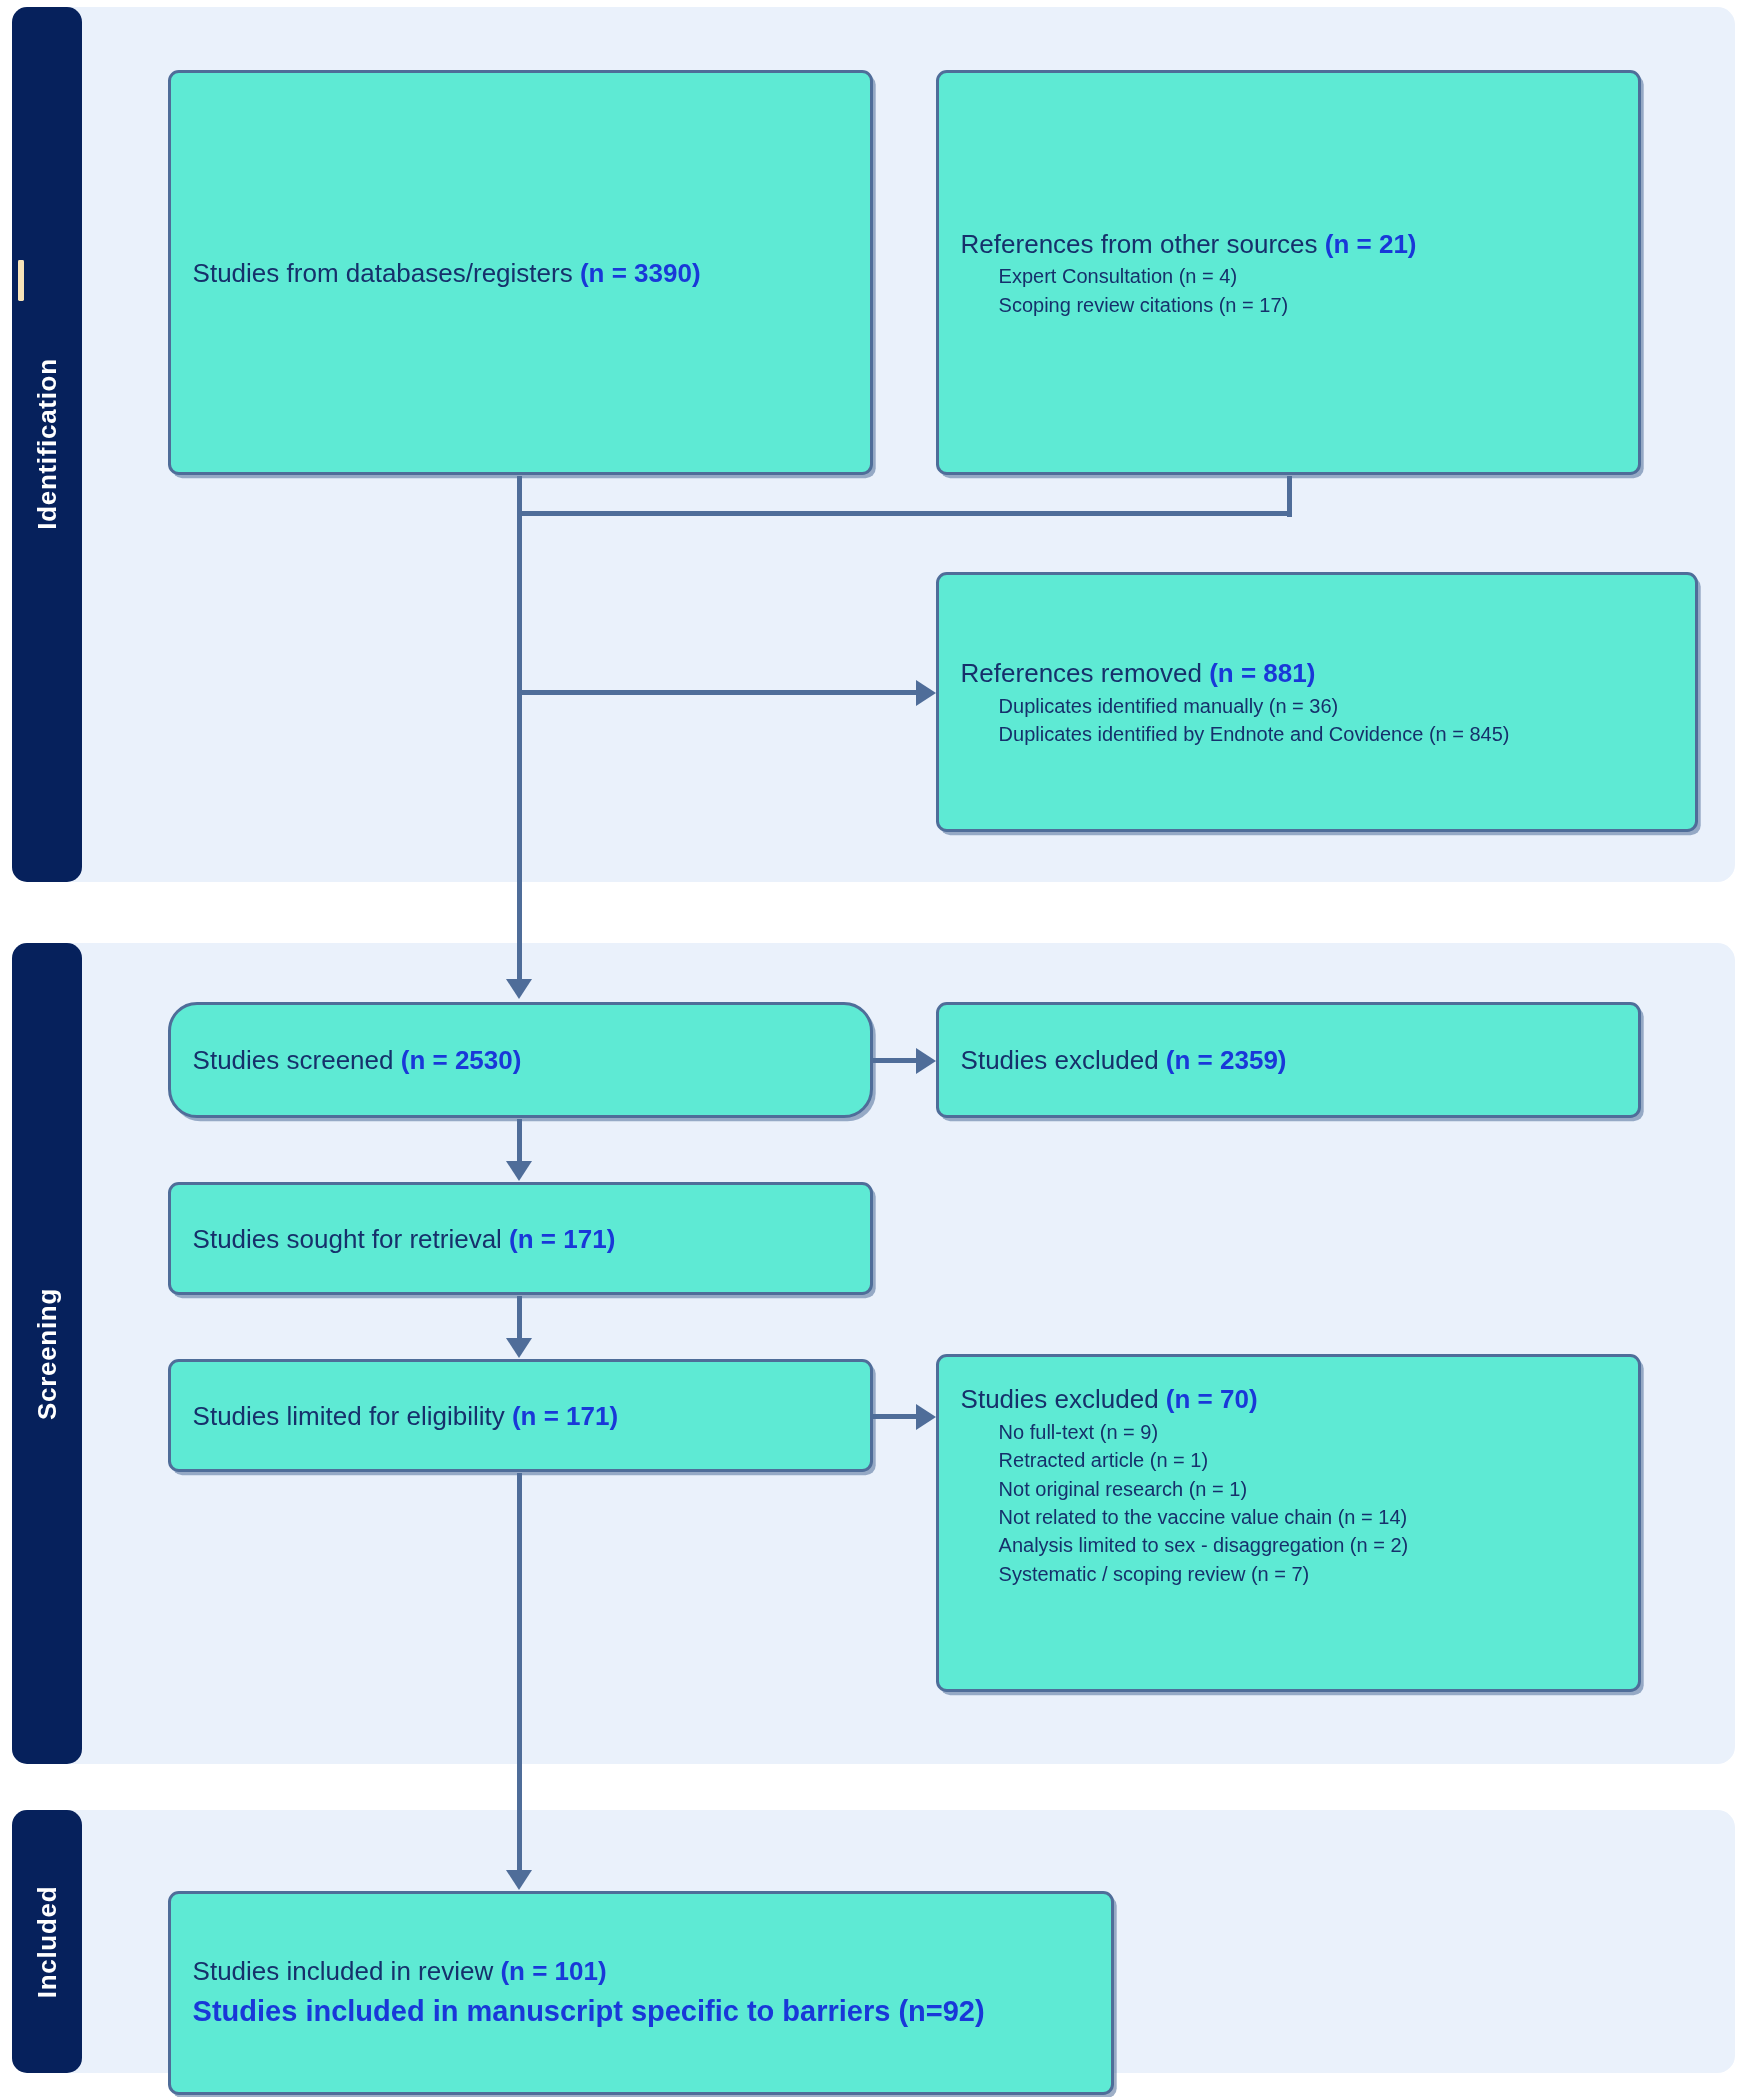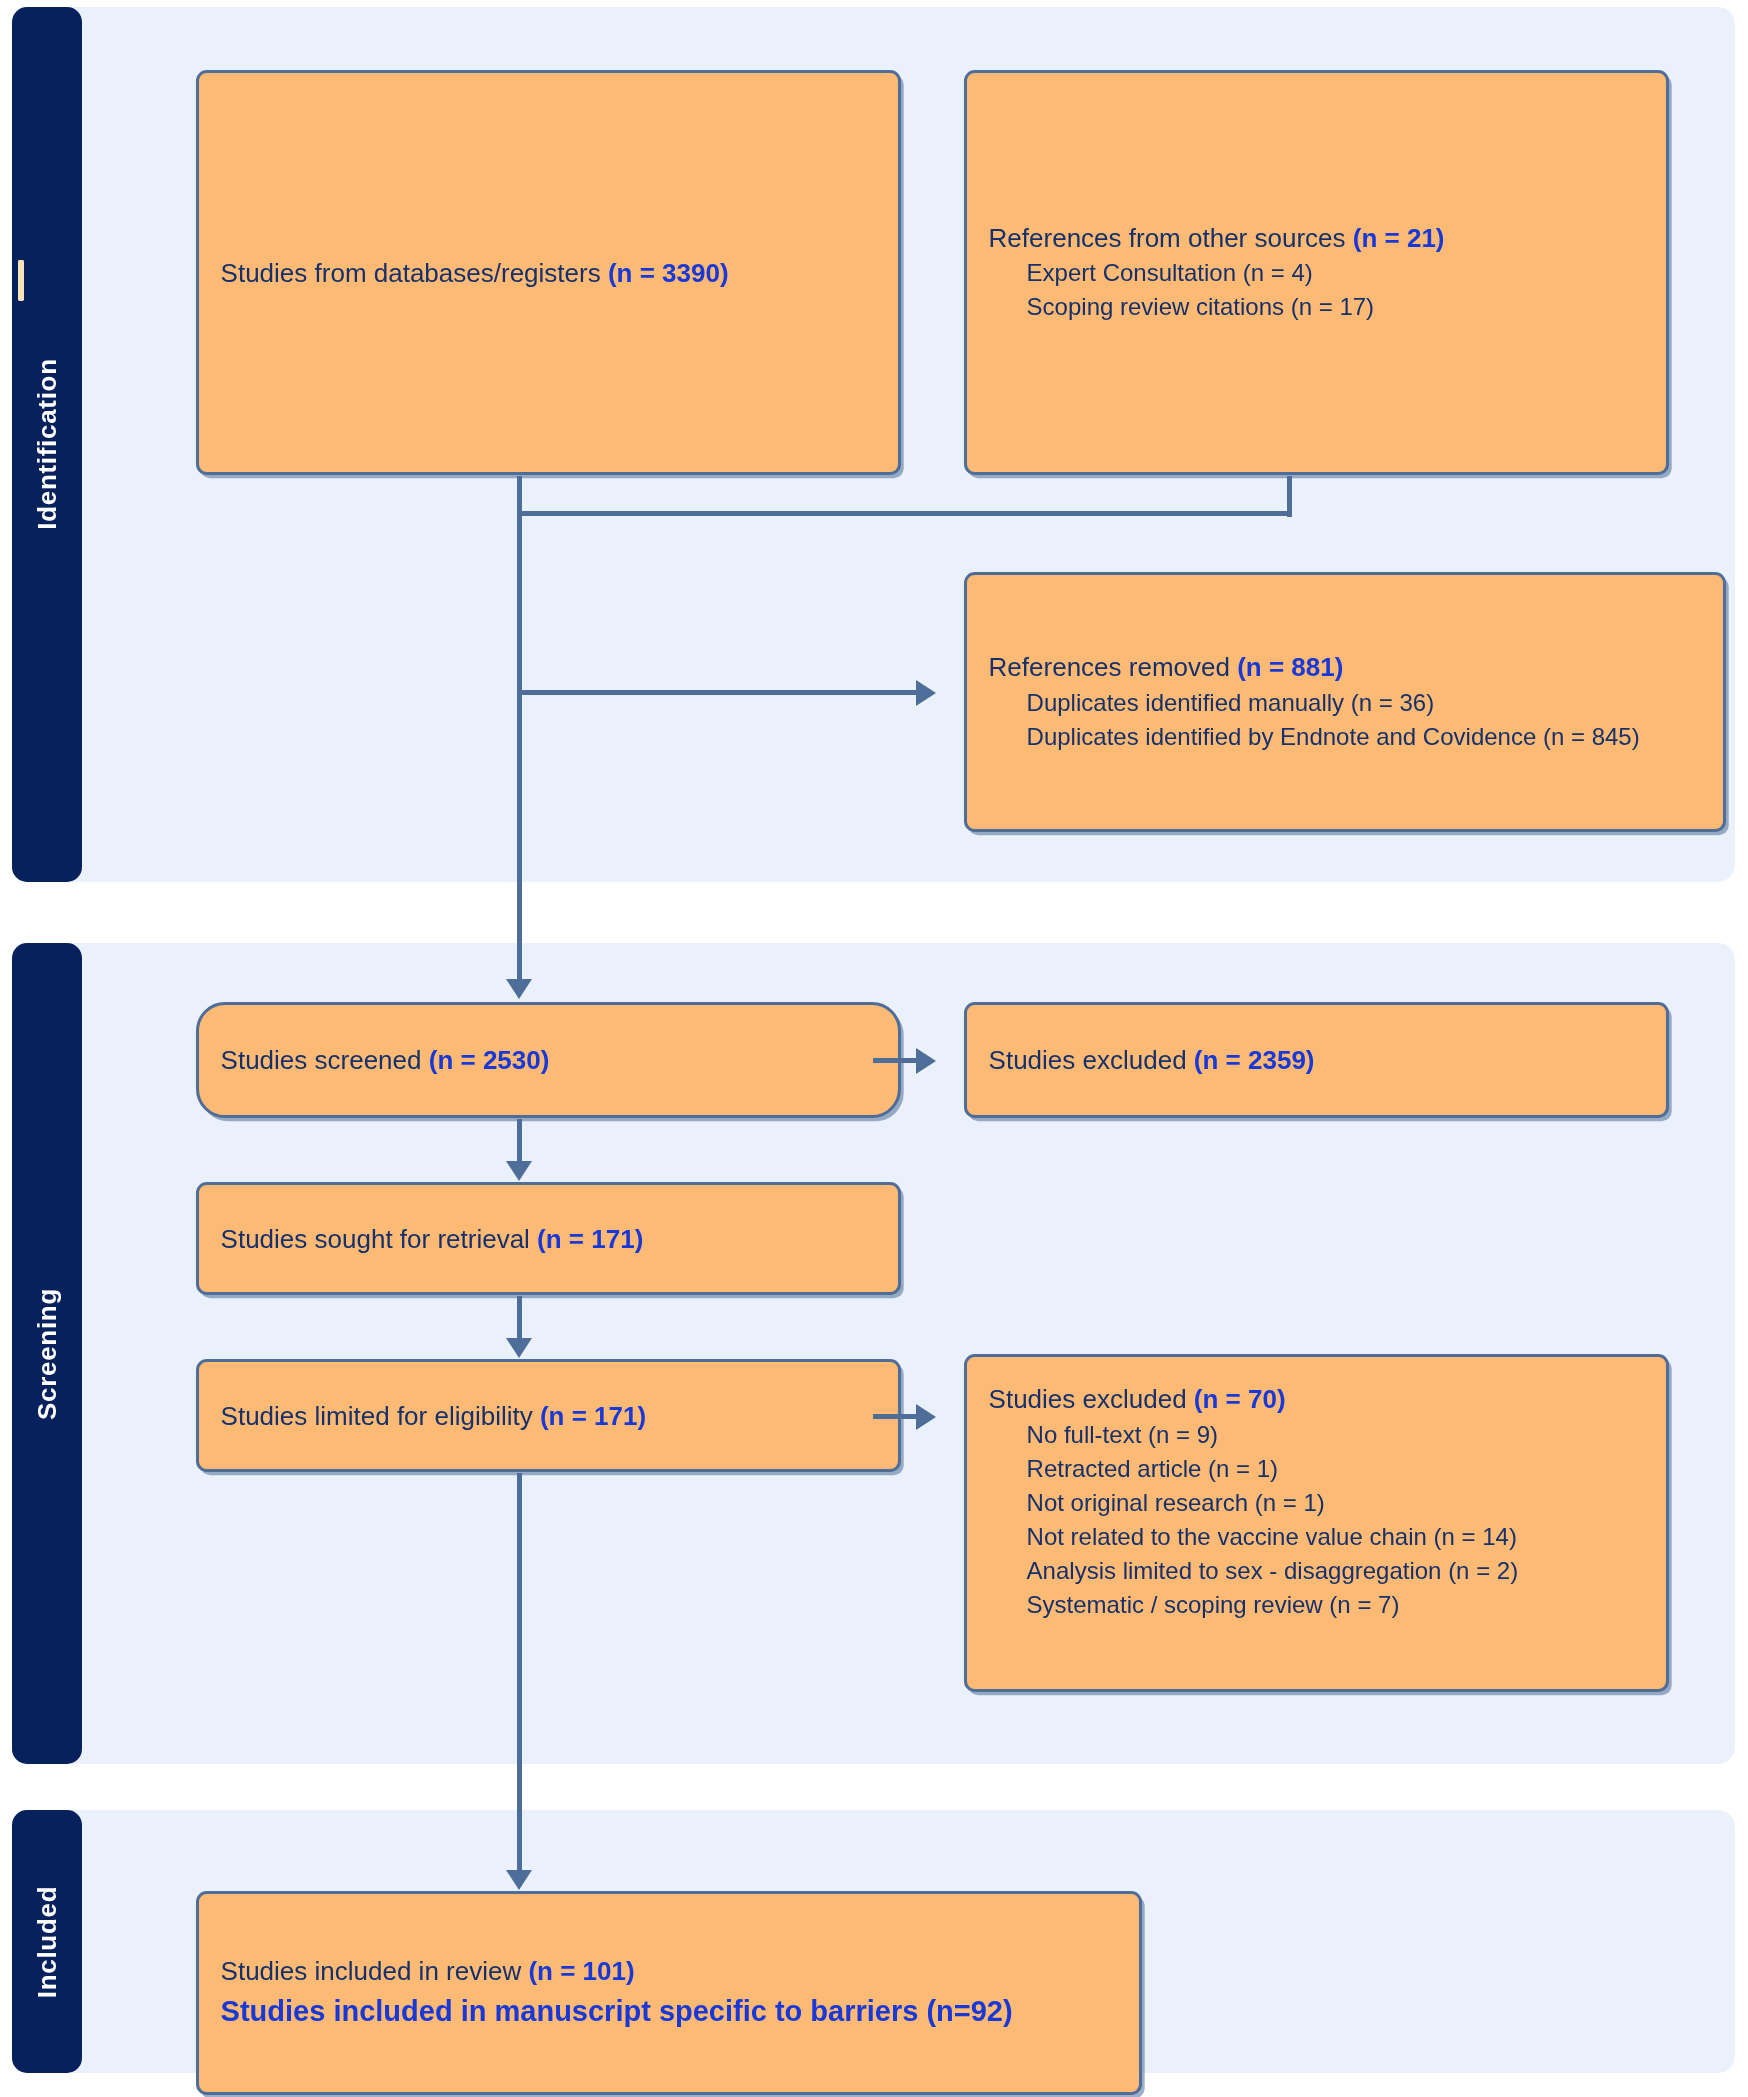--- a/index.html
+++ b/index.html
@@ -17,39 +17,38 @@
     position:absolute;left:50%;top:50%;
     transform:translate(-50%,-50%) rotate(-90deg);
     white-space:nowrap;color:#ffffff;font-weight:bold;
     font-size:26px;letter-spacing:0.7px;
     font-family:"Liberation Sans", sans-serif;
   }
   .tick{position:absolute;background:#f7e3b8;width:6px;height:41px;border-radius:1.4px;}
 
   
   .box{
-    position:absolute;background:#fdba74;
+    position:absolute;background:#5eead4;
     border:3.4px solid #4f6d99;border-radius:10.8px;
     box-sizing:border-box;
     box-shadow:3.4px 4px 0 -0.7px rgba(79,109,153,0.55);
-    margin-left:28px;
   }
   .box-inner{
     position:absolute;left:0;right:0;top:50%;
     transform:translateY(-50%);
     padding:0 21.6px;box-sizing:border-box;
   }
   .box-inner.topalign{top:0;transform:none;}
   .ln{
     font-size:26px;color:#16306b;line-height:1.42;
     font-family:"Liberation Sans", sans-serif;
     white-space:nowrap;
   }
   .nbold{color:#1938d8;font-weight:bold;}
-  .sub{padding-left:38px;font-size:24px;color:#16306b;line-height:1.42;}
+  .sub{padding-left:38px;font-size:20px;color:#16306b;line-height:1.42;}
   .sub.wrapline{white-space:normal;}
   .barrier{color:#1938d8;font-weight:bold;font-size:29px;line-height:1.5;}
 
   
   .conn{position:absolute;background:#4f6d99;}
   .vline{width:4.7px;}
   .hline{height:4.7px;}
   .arrow-down{
     position:absolute;width:0;height:0;
     border-left:13px solid transparent;

